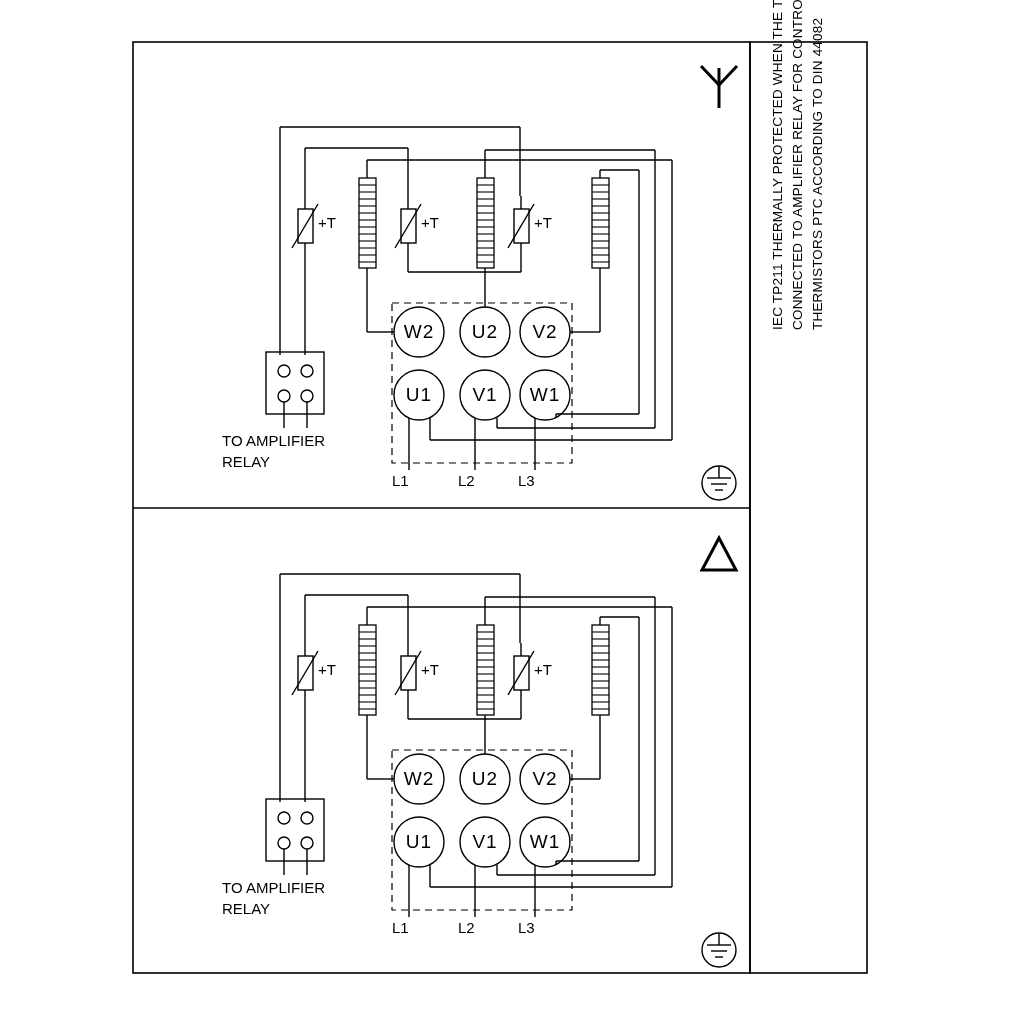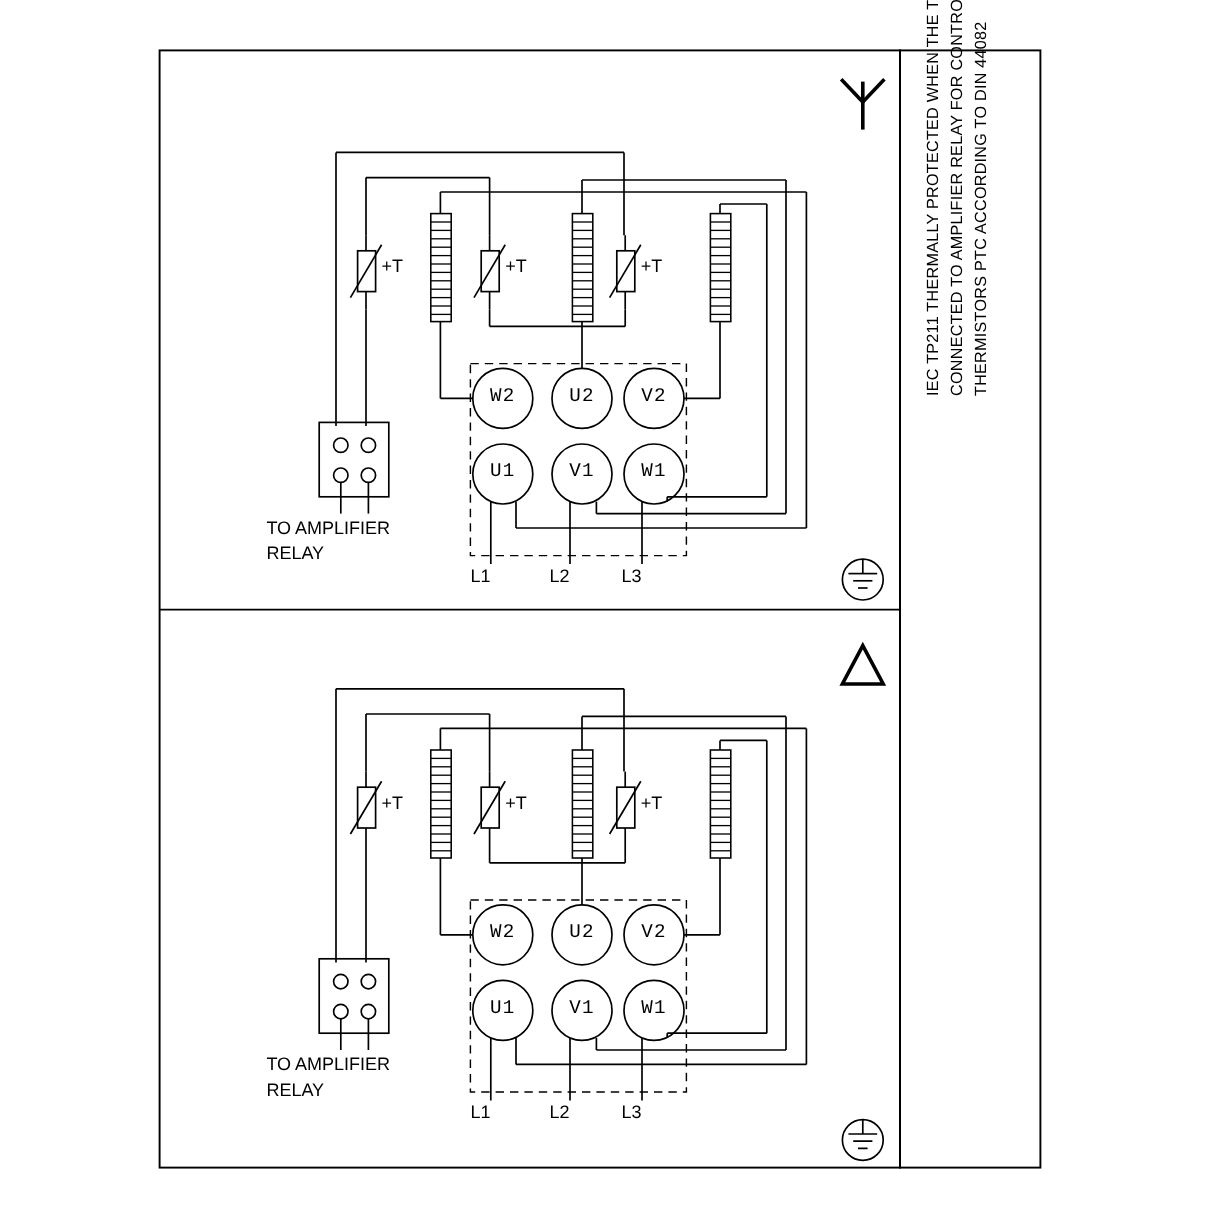--- a/index.html
+++ b/index.html
@@ -2,21 +2,21 @@
 <html><head>
 <meta charset="utf-8">
 <style>
   html,body{margin:0;padding:0;background:#ffffff;}
   body{width:1024px;height:1024px;font-family:"Liberation Sans",sans-serif;color:#000;}
   #stage{position:relative;width:1024px;height:1024px;overflow:hidden;}
   svg#diagram{position:absolute;left:0;top:0;width:1024px;height:1024px;}
   .ln{stroke:#000;fill:none;}
   .thin{stroke-width:1.4;}
   .frame{stroke-width:1.6;}
-  .term{font-family:Liberation Mono, monospace;font-size:16px;letter-spacing:1px;}
+  .term{font-family:Liberation Sans, sans-serif;font-size:19px;letter-spacing:1px;}
   .lbl{font-family:"Liberation Sans",sans-serif;font-size:15px;}
   .side{font-family:"Liberation Sans",sans-serif;font-size:13.5px;letter-spacing:.2px;}
   .dash{stroke:#000;stroke-width:1.2;fill:none;stroke-dasharray:7 5;}
   .coilbar{stroke:#000;stroke-width:1.1;}
   .coilbox{stroke:#000;stroke-width:1.3;fill:#fff;}
 </style>
 </head>
 <body>
 
 <div id="stage">

